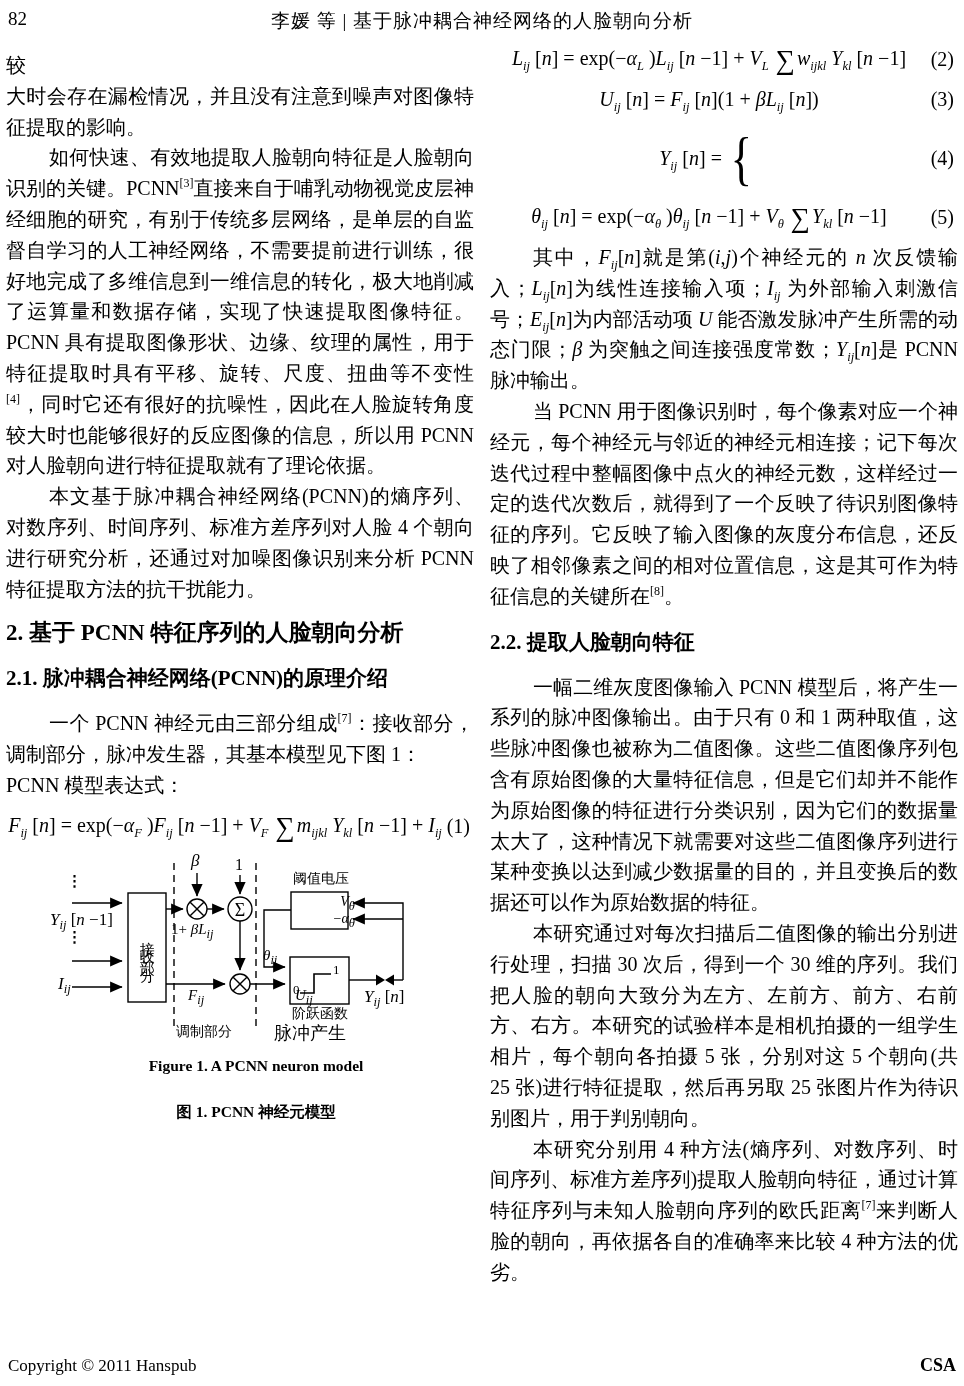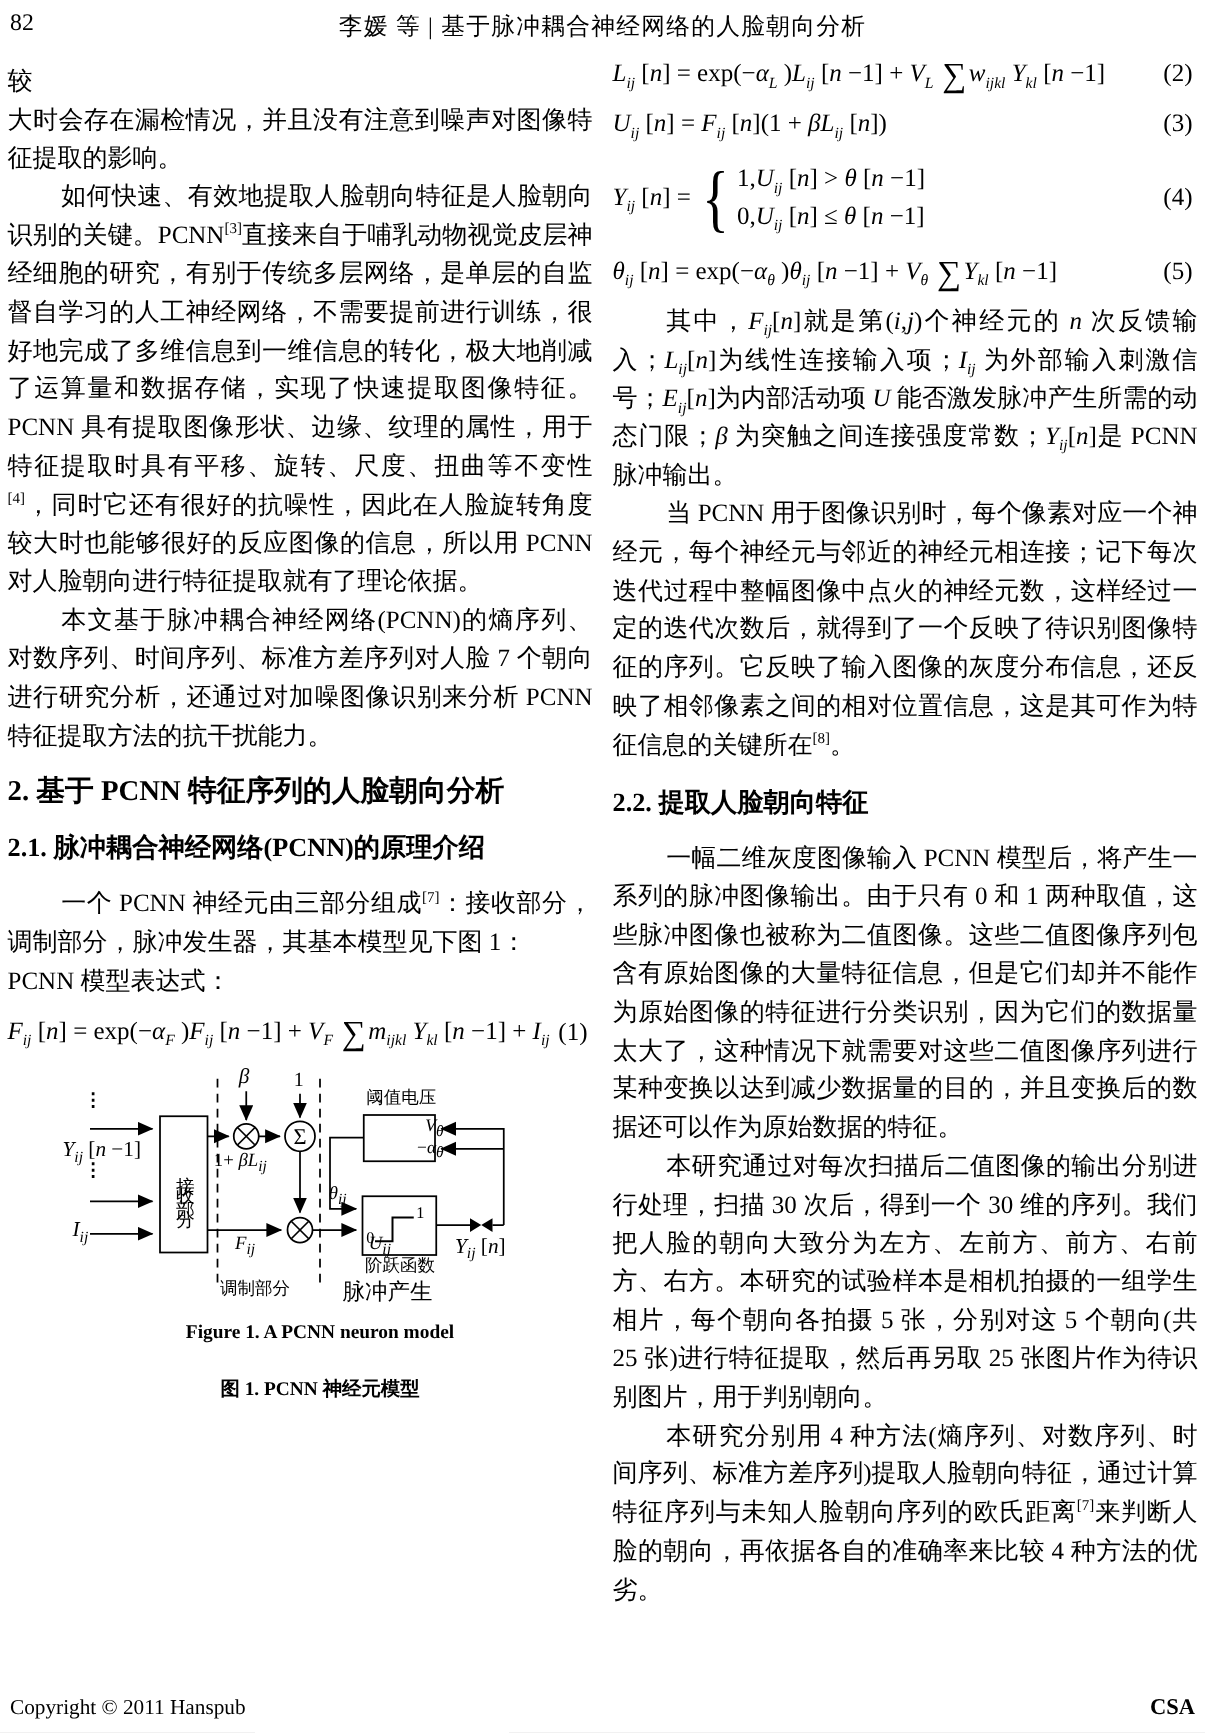--- a/index.html
+++ b/index.html
@@ -13,21 +13,21 @@
   .col-left{left:6px;top:50px;}
   .col-right{left:490px;top:34px;}
   p{margin:0;}
   .indent{text-indent:2.15em;}
   sup{font-size:12px;line-height:0;}
   i{font-family:"Liberation Serif","DejaVu Serif",serif;}
   sub{font-size:12.5px;line-height:0;font-style:italic;}
   h2.sec{font-size:23px;font-weight:bold;margin:14px 0 16px 0;line-height:30px;text-align:left;}
   h3.sec{font-size:21px;font-weight:bold;margin:2px 0 16px 0;line-height:28px;text-align:left;}
   
-  .eqrow{position:relative;display:flex;justify-content:flex-start;align-items:center;
+  .eqrow{position:relative;display:flex;justify-content:center;align-items:center;
          font-size:20px;line-height:26px;margin:10px 0;min-height:30px;}
   .eqnum{position:absolute;right:4px;font-style:normal;}
   .eqbody{padding-right:30px;white-space:nowrap;}
   .sum{font-size:27px;vertical-align:-4px;margin:0 2px;font-style:normal;}
   .cases{display:flex;flex-direction:column;row-gap:4px;}
   .case-line{white-space:nowrap;}
   .brace{font-size:60px;font-weight:100;line-height:60px;margin:0 3px 0 5px;transform:scaleX(.75);}
   .eq-tall{margin:14px 0;}
   
   .figure{position:relative;width:412px;height:188px;margin:16px 0 6px 44px;}
@@ -49,21 +49,21 @@
 
 <div class="page">
 
   <div class="page-num">82</div>
   <div class="header-title">李媛 等 | 基于脉冲耦合神经网络的人脸朝向分析</div>
 
   <div class="col col-left">
     <p>较</p>
     <p>大时会存在漏检情况，并且没有注意到噪声对图像特征提取的影响。</p>
     <p class="indent">如何快速、有效地提取人脸朝向特征是人脸朝向识别的关键。PCNN<sup>[3]</sup>直接来自于哺乳动物视觉皮层神经细胞的研究，有别于传统多层网络，是单层的自监督自学习的人工神经网络，不需要提前进行训练，很好地完成了多维信息到一维信息的转化，极大地削减了运算量和数据存储，实现了快速提取图像特征。PCNN 具有提取图像形状、边缘、纹理的属性，用于特征提取时具有平移、旋转、尺度、扭曲等不变性<sup>[4]</sup>，同时它还有很好的抗噪性，因此在人脸旋转角度较大时也能够很好的反应图像的信息，所以用 PCNN 对人脸朝向进行特征提取就有了理论依据。</p>
-    <p class="indent">本文基于脉冲耦合神经网络(PCNN)的熵序列、对数序列、时间序列、标准方差序列对人脸 7 个朝向进行研究分析，还通过对加噪图像识别来分析 PCNN 特征提取方法的抗干扰能力。</p>
+    <p class="indent">本文基于脉冲耦合神经网络(PCNN)的熵序列、对数序列、时间序列、标准方差序列对人脸 4 个朝向进行研究分析，还通过对加噪图像识别来分析 PCNN 特征提取方法的抗干扰能力。</p>
     <h2 class="sec">2. 基于 PCNN 特征序列的人脸朝向分析</h2>
     <h3 class="sec">2.1. 脉冲耦合神经网络(PCNN)的原理介绍</h3>
     <p class="indent">一个 PCNN 神经元由三部分组成<sup>[7]</sup>：接收部分，调制部分，脉冲发生器，其基本模型见下图 1：</p>
     <p>PCNN 模型表达式：</p>
 
     <div class="eqrow">
       <span class="eqbody"><i>F<sub>ij</sub></i> [<i>n</i>] = exp(−<i>α<sub>F</sub></i> )<i>F<sub>ij</sub></i> [<i>n</i> −1] + <i>V<sub>F</sub></i> <span class="sum">∑</span><i>m<sub>ijkl</sub></i> <i>Y<sub>kl</sub></i> [<i>n</i> −1] + <i>I<sub>ij</sub></i></span>
       <span class="eqnum">(1)</span>
     </div>
 
@@ -165,24 +165,20 @@
       <span class="eqnum">(2)</span>
     </div>
     <div class="eqrow">
       <span class="eqbody"><i>U<sub>ij</sub></i> [<i>n</i>] = <i>F<sub>ij</sub></i> [<i>n</i>](1 + <i>βL<sub>ij</sub></i> [<i>n</i>])</span>
       <span class="eqnum">(3)</span>
     </div>
     <div class="eqrow eq-tall">
       <span class="eqbody" style="display:flex;align-items:center;">
         <span><i>Y<sub>ij</sub></i> [<i>n</i>] =</span>
         <span class="brace">{</span>
-        <span class="cases">
-          <span class="case-line">1,<i>U<sub>ij</sub></i> [<i>n</i>] &gt; <i>θ</i> [<i>n</i> −1]</span>
-          <span class="case-line">0,<i>U<sub>ij</sub></i> [<i>n</i>] ≤ <i>θ</i> [<i>n</i> −1]</span>
-        </span>
       </span>
       <span class="eqnum">(4)</span>
     </div>
     <div class="eqrow">
       <span class="eqbody"><i>θ<sub>ij</sub></i> [<i>n</i>] = exp(−<i>α<sub>θ</sub></i> )<i>θ<sub>ij</sub></i> [<i>n</i> −1] + <i>V<sub>θ</sub></i> <span class="sum">∑</span><i>Y<sub>kl</sub></i> [<i>n</i> −1]</span>
       <span class="eqnum">(5)</span>
     </div>
 
     <p class="indent">其中，<i>F<sub>ij</sub></i>[<i>n</i>]就是第(<i>i</i>,<i>j</i>)个神经元的 <i>n</i> 次反馈输入；<i>L<sub>ij</sub></i>[<i>n</i>]为线性连接输入项；<i>I<sub>ij</sub></i> 为外部输入刺激信号；<i>E<sub>ij</sub></i>[<i>n</i>]为内部活动项 <i>U</i> 能否激发脉冲产生所需的动态门限；<i>β</i> 为突触之间连接强度常数；<i>Y<sub>ij</sub></i>[<i>n</i>]是 PCNN 脉冲输出。</p>
     <p class="indent">当 PCNN 用于图像识别时，每个像素对应一个神经元，每个神经元与邻近的神经元相连接；记下每次迭代过程中整幅图像中点火的神经元数，这样经过一定的迭代次数后，就得到了一个反映了待识别图像特征的序列。它反映了输入图像的灰度分布信息，还反映了相邻像素之间的相对位置信息，这是其可作为特征信息的关键所在<sup>[8]</sup>。</p>

